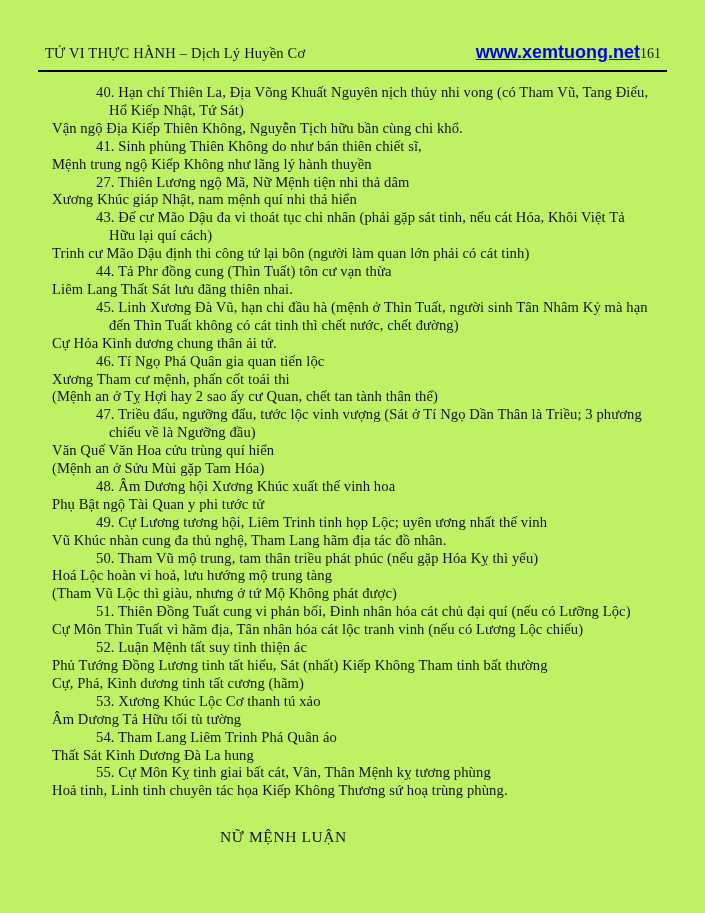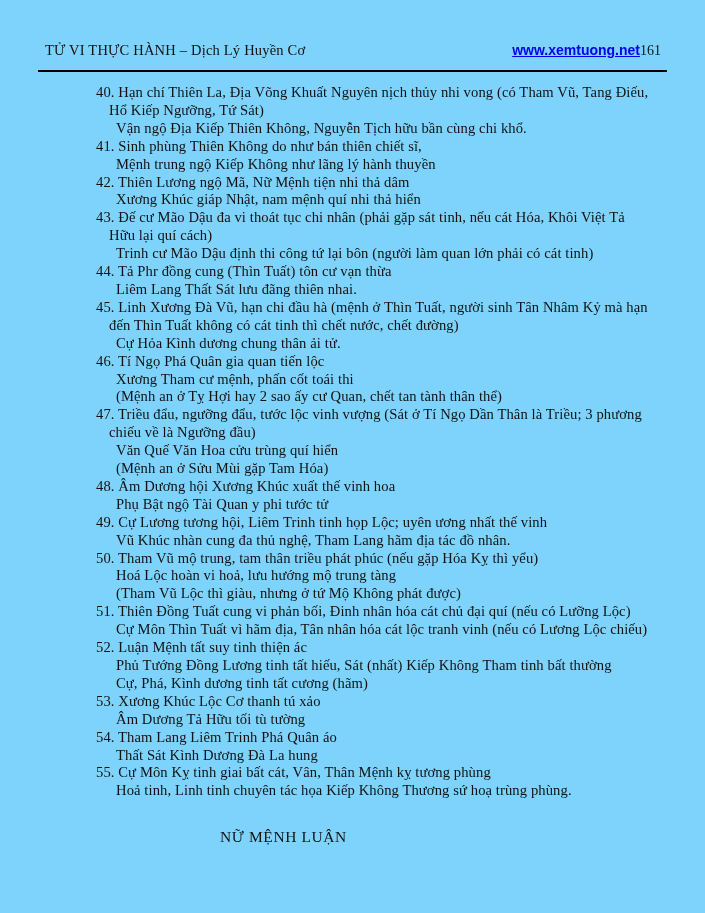--- a/index.html
+++ b/index.html
@@ -1,20 +1,20 @@
 <!DOCTYPE html>
 <html><head>
 <meta charset="utf-8">
 <style>
   html, body { margin: 0; padding: 0; background: #888; }
   .page {
     position: relative;
     width: 705px;
     height: 913px;
-    background: #7dd3fc;
+    background: #bef264;
     font-family: "Liberation Serif", serif;
     color: #121212;
     overflow: hidden;
     box-sizing: border-box;
   }
   .header-row {
     position: absolute;
     top: 42px;
     left: 45px;
     right: 44px;
@@ -25,21 +25,21 @@
   }
   .header-title {
     font-family: "Liberation Serif", serif;
     letter-spacing: 0.2px;
     white-space: nowrap;
   }
   .header-right { white-space: nowrap; }
   .site-link {
     font-family: "Liberation Sans", sans-serif;
     font-weight: bold;
-    font-size: 14px;
+    font-size: 18px;
     color: #0000EE;
     text-decoration: underline;
     cursor: pointer;
   }
   .page-num { font-size: 14px; color: #121212; }
   .header-divider {
     position: absolute;
     top: 70px;
     left: 38px;
     width: 629px;
@@ -52,21 +52,21 @@
     left: 0;
     width: 701px;
   }
   .line {
     white-space: pre;
     font-size: 14.6px;
     line-height: 17.9px;
     letter-spacing: 0.1px;
   }
   .line.num   { margin-left: 96px; }
-  .line.plain { margin-left: 116px; }
+  .line.plain { margin-left: 52px; }
   .line.wrap  { margin-left: 109px; }
   .section-heading {
     margin-top: 13px;
     text-align: center;
     font-size: 15.5px;
     letter-spacing: 0.6px;
     line-height: 18px;
   }
 </style>
 </head>
@@ -78,25 +78,25 @@
     <span class="header-title">TỬ VI THỰC HÀNH – Dịch Lý Huyền Cơ</span>
     <span class="header-right">
       <a class="site-link">www.xemtuong.net</a><span class="page-num">161</span>
     </span>
   </div>
 
   <div class="header-divider"></div>
 
   <div class="doc-body">
       <div class="line num">40. Hạn chí Thiên La, Địa Võng Khuất Nguyên nịch thủy nhi vong (có Tham Vũ, Tang Điếu,</div>
-      <div class="line wrap">Hổ Kiếp Ngưỡng, Tứ Sát)</div>
+      <div class="line wrap">Hổ Kiếp Nhật, Tứ Sát)</div>
       <div class="line plain">Vận ngộ Địa Kiếp Thiên Không, Nguyễn Tịch hữu bần cùng chi khổ.</div>
       <div class="line num">41. Sinh phùng Thiên Không do như bán thiên chiết sĩ,</div>
       <div class="line plain">Mệnh trung ngộ Kiếp Không như lãng lý hành thuyền</div>
-      <div class="line num">42. Thiên Lương ngộ Mã, Nữ Mệnh tiện nhi thả dâm</div>
+      <div class="line num">27. Thiên Lương ngộ Mã, Nữ Mệnh tiện nhi thả dâm</div>
       <div class="line plain">Xương Khúc giáp Nhật, nam mệnh quí nhi thả hiển</div>
       <div class="line num">43. Đế cư Mão Dậu đa vi thoát tục chi nhân (phải gặp sát tinh, nếu cát Hóa, Khôi Việt Tả</div>
       <div class="line wrap">Hữu lại quí cách)</div>
       <div class="line plain">Trinh cư Mão Dậu định thi công tứ lại bôn (người làm quan lớn phải có cát tinh)</div>
       <div class="line num">44. Tả Phr đồng cung (Thìn Tuất) tôn cư vạn thừa</div>
       <div class="line plain">Liêm Lang Thất Sát lưu đãng thiên nhai.</div>
       <div class="line num">45. Linh Xương Đà Vũ, hạn chi đầu hà (mệnh ở Thìn Tuất, người sinh Tân Nhâm Kỷ mà hạn</div>
       <div class="line wrap">đến Thìn Tuất không có cát tinh thì chết nước, chết đường)</div>
       <div class="line plain">Cự Hỏa Kình dương chung thân ải tử.</div>
       <div class="line num">46. Tí Ngọ Phá Quân gia quan tiến lộc</div>

